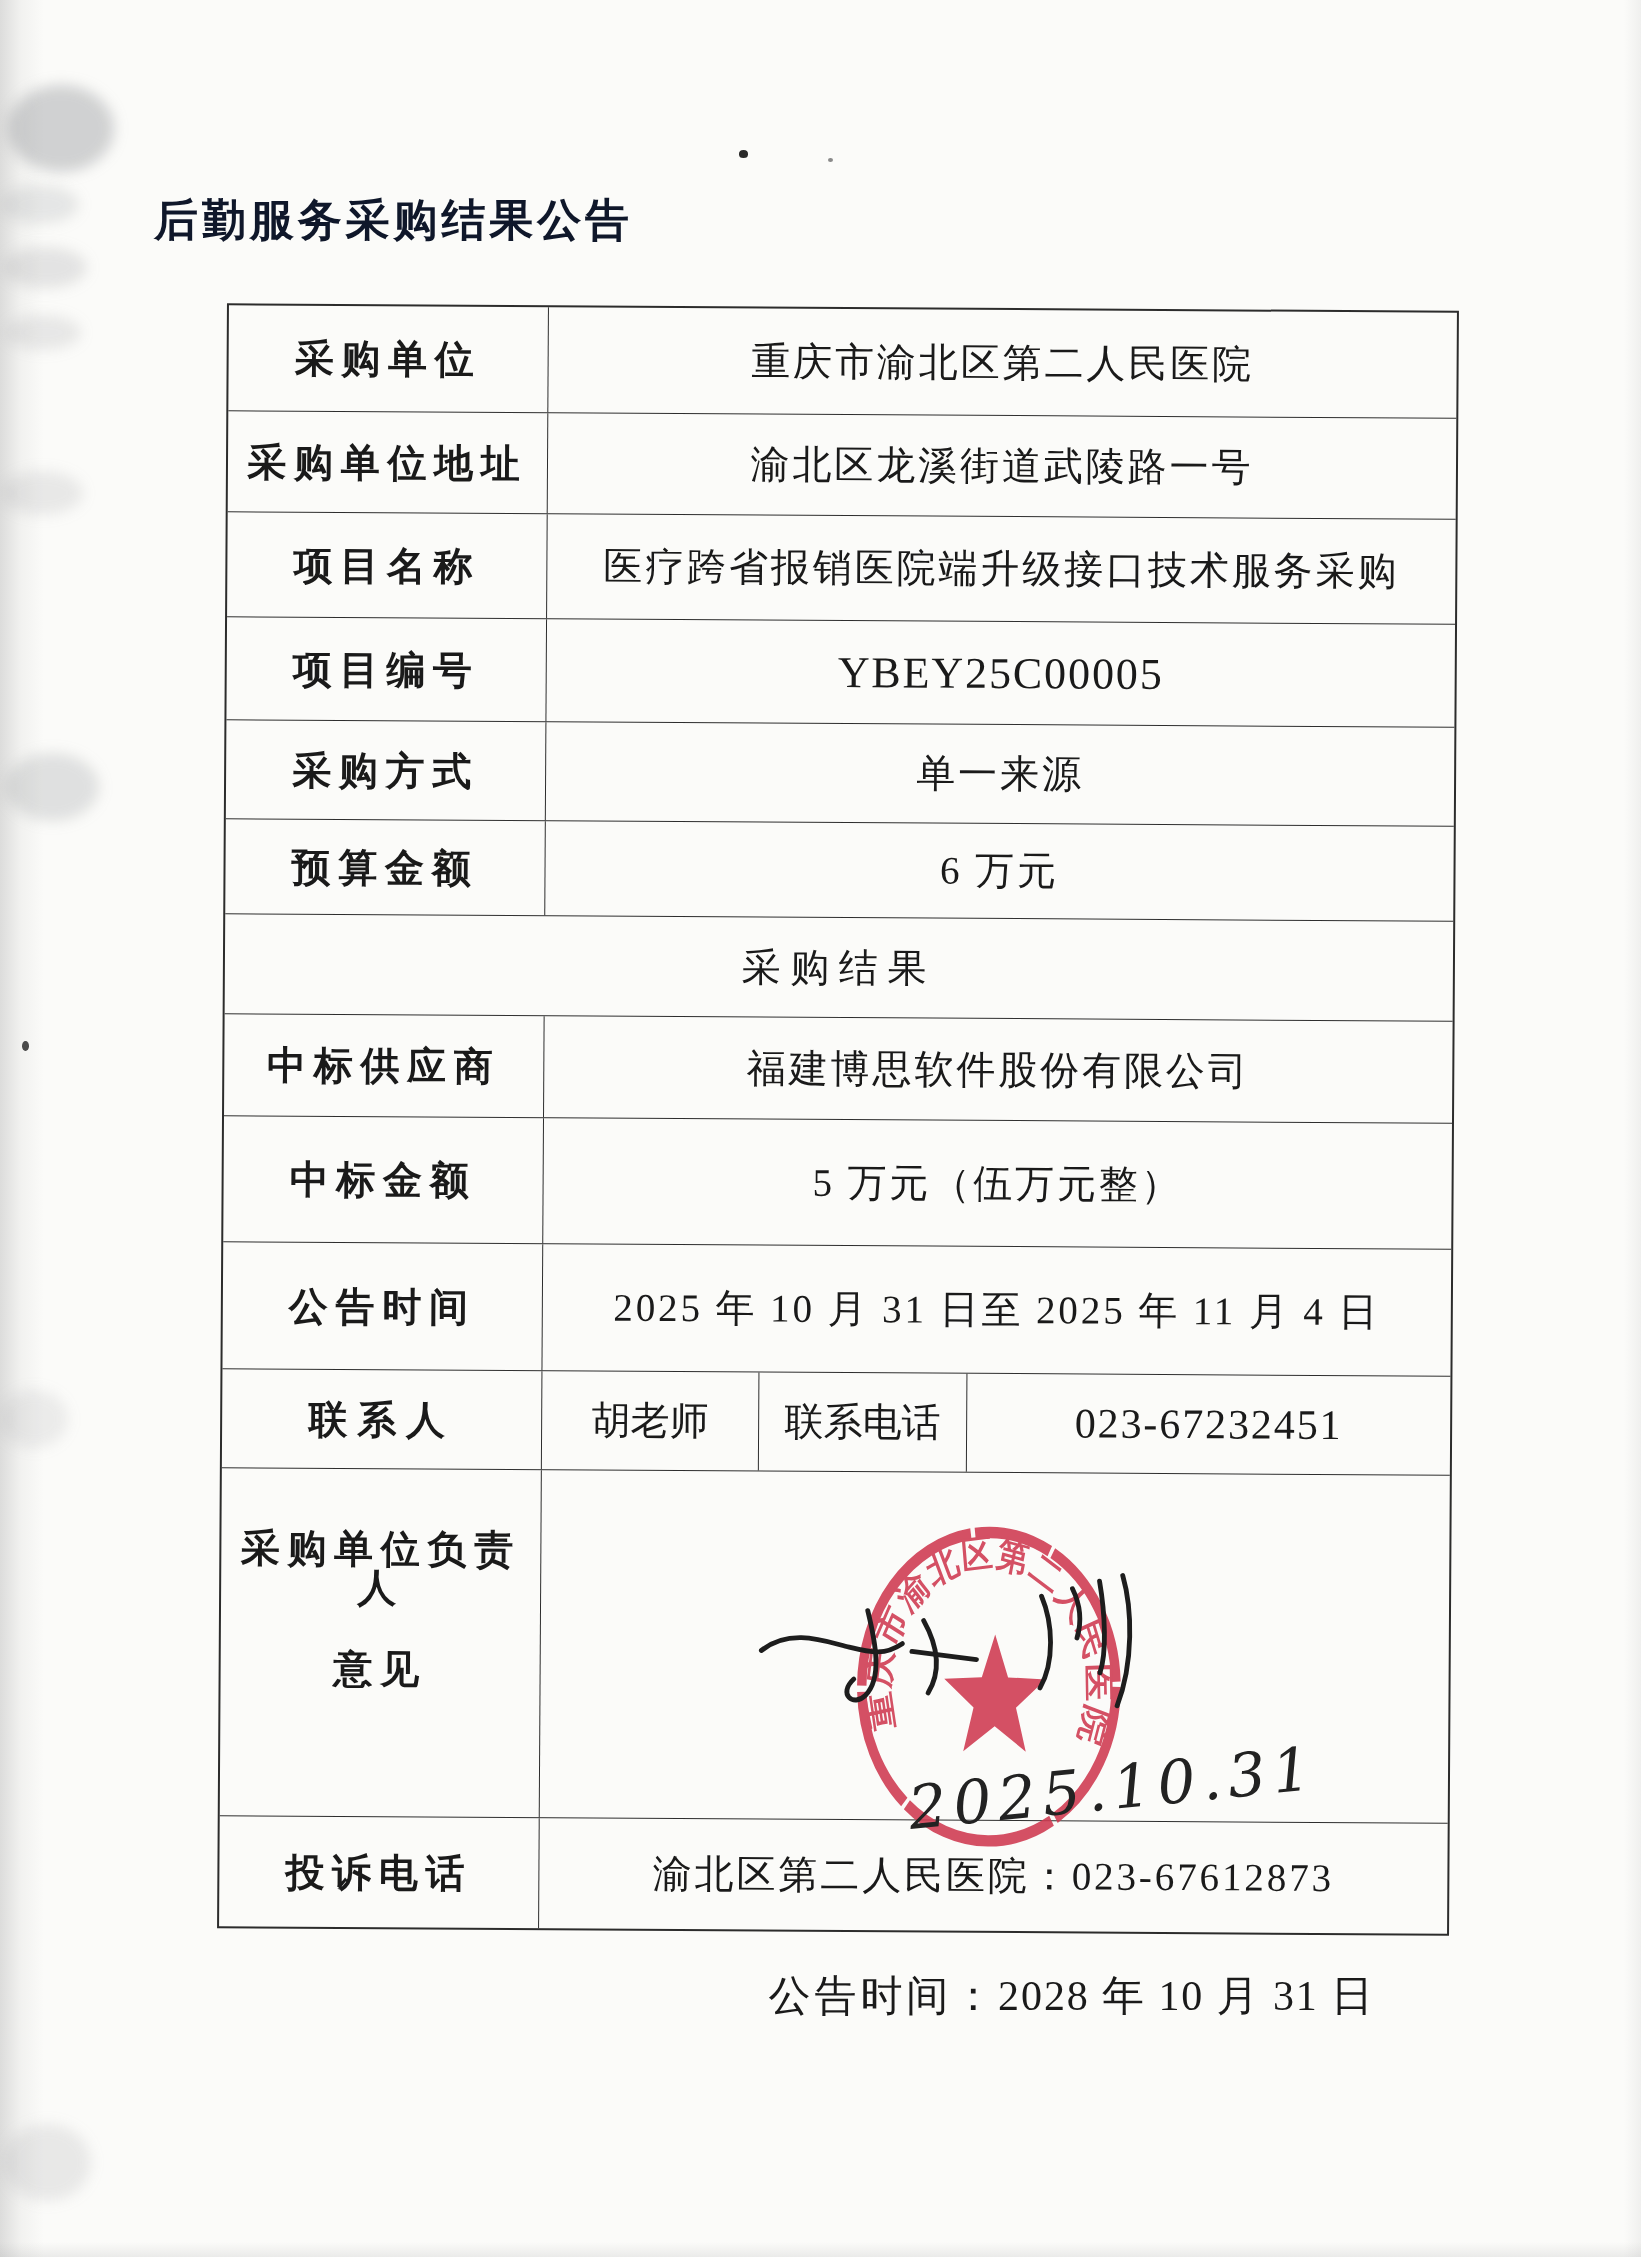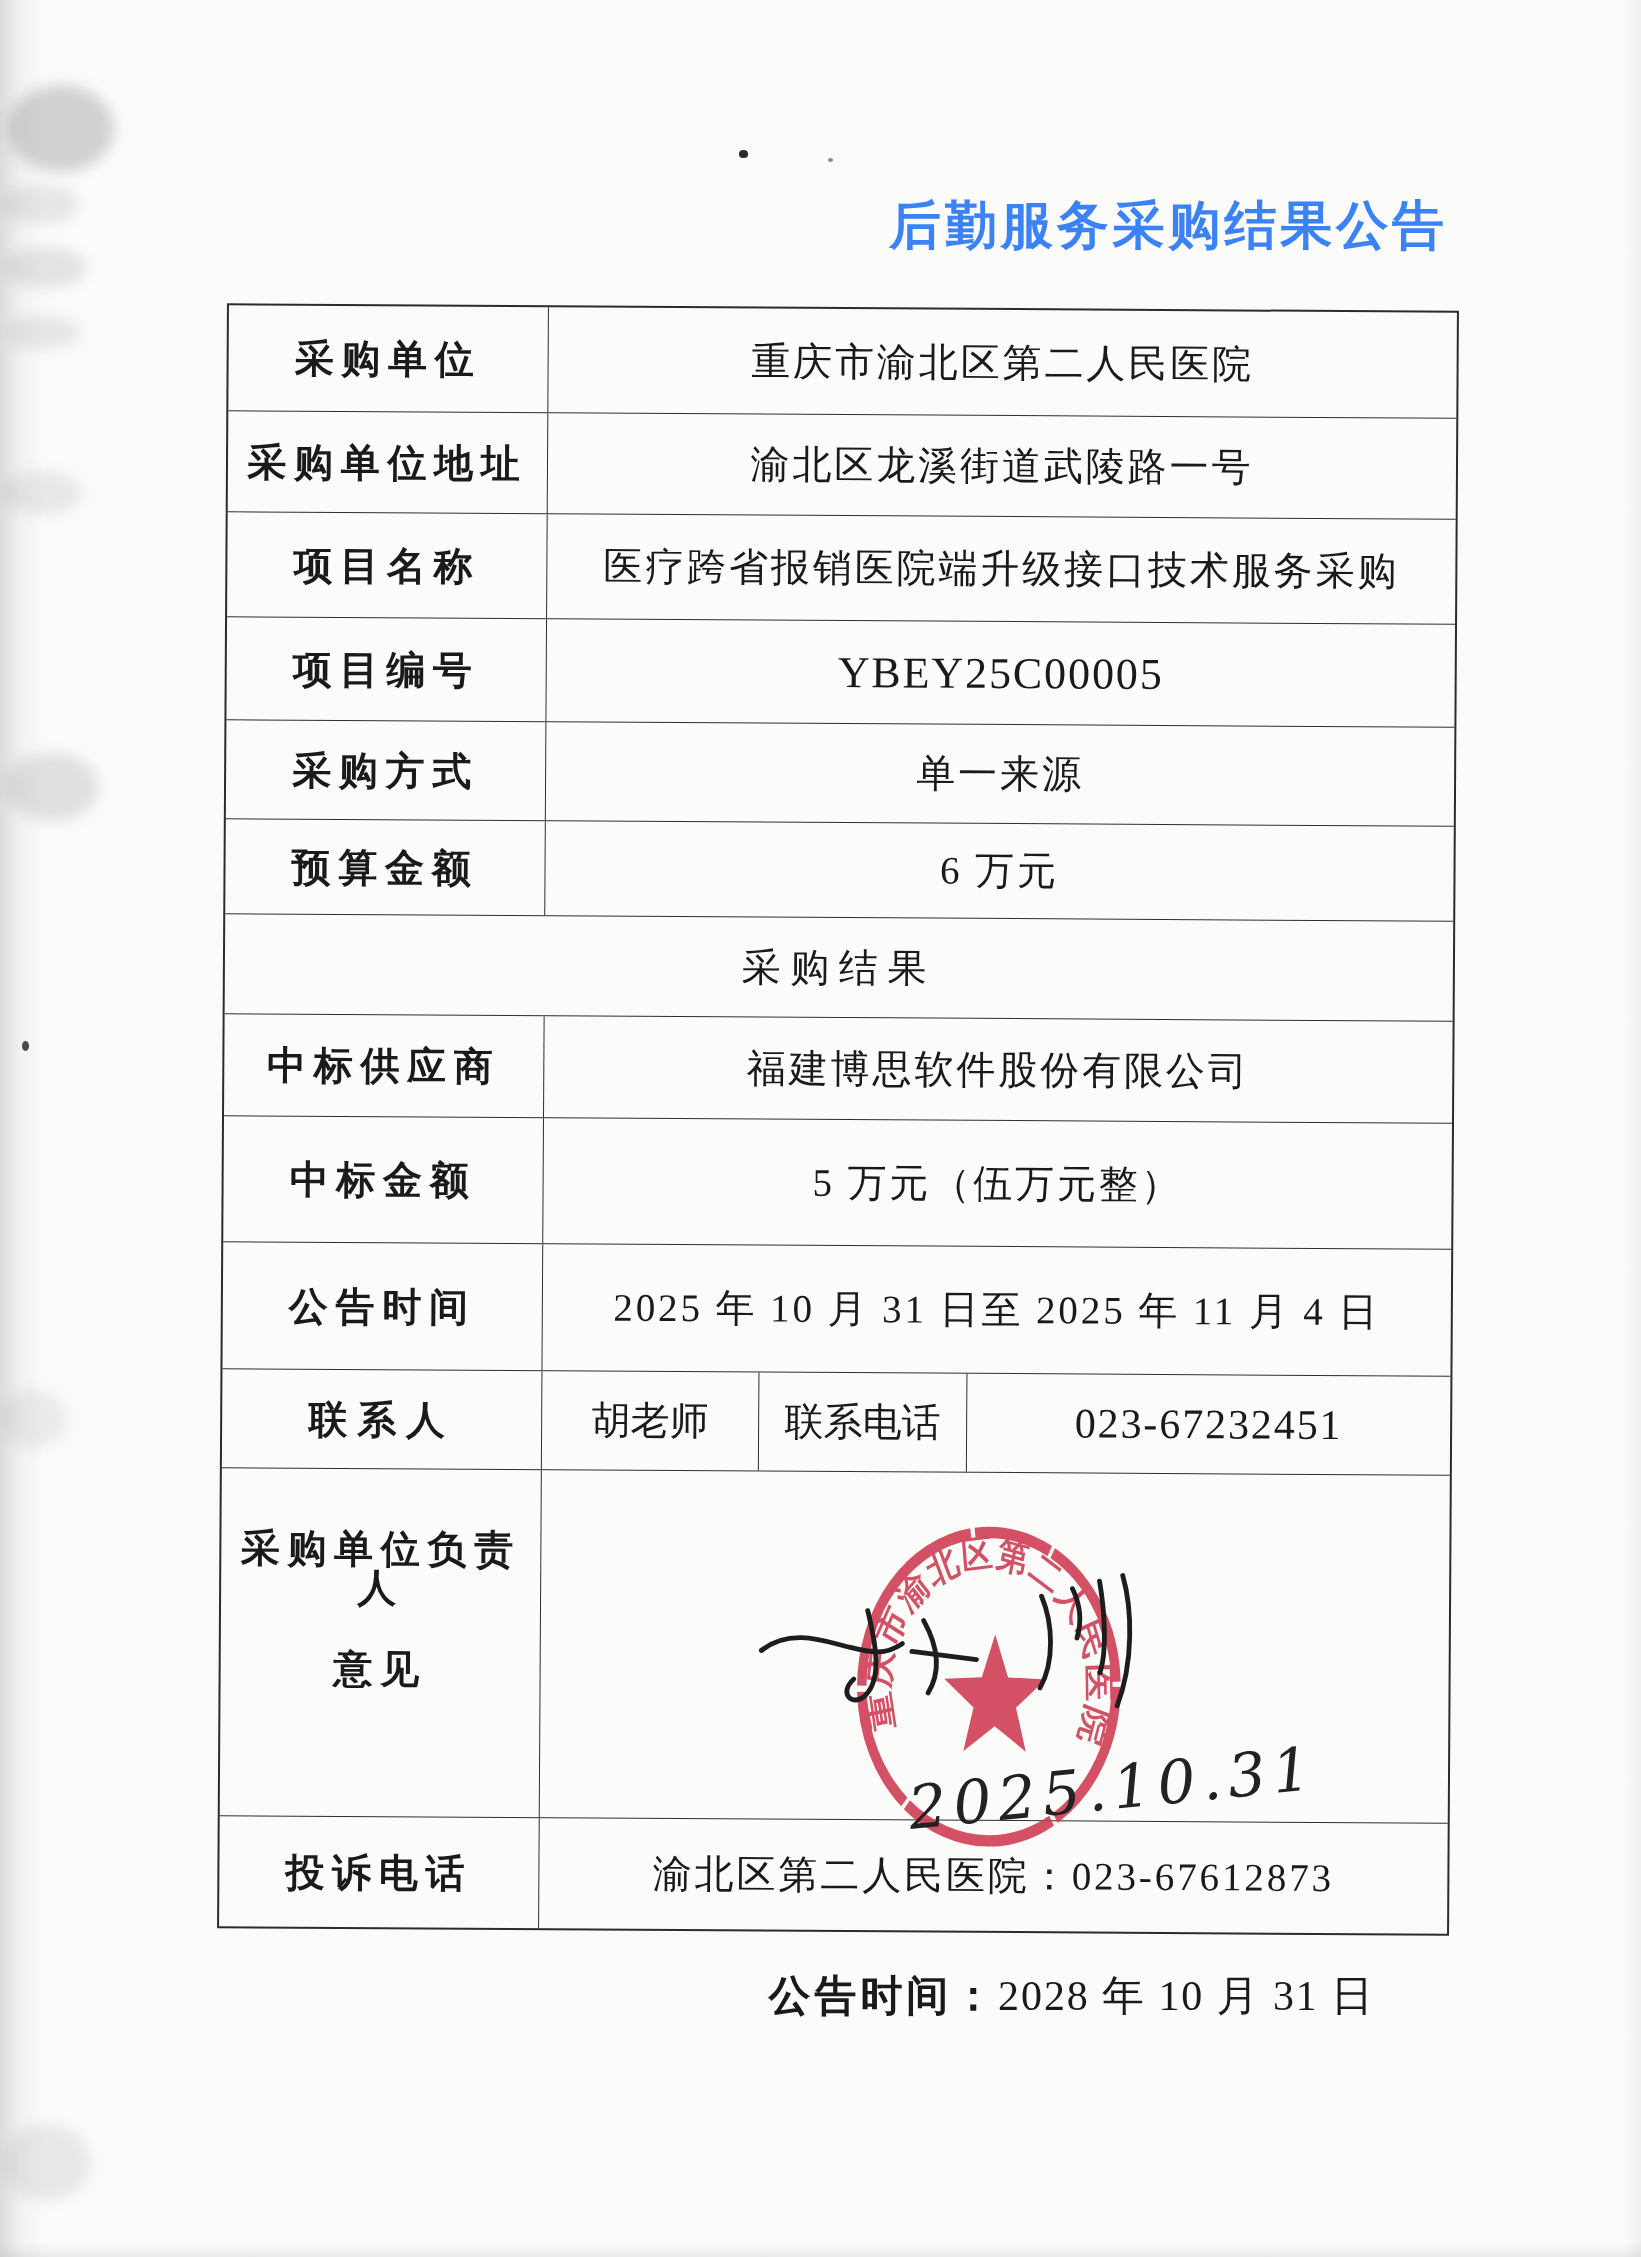--- a/index.html
+++ b/index.html
@@ -13,22 +13,22 @@
     background:linear-gradient(to right, rgba(140,140,142,.28), rgba(160,160,160,.10) 21px, transparent 44px);}
   .scan-edge-right{position:absolute;right:0;top:0;width:17.4px;height:2257px;
     background:linear-gradient(to left, rgba(170,170,172,.14), transparent);}
   .scan-edge-bottom{position:absolute;left:0;bottom:0;width:1641px;height:15.4px;
     background:linear-gradient(to top, rgba(160,160,162,.18), transparent);}
   .smudge{position:absolute;border-radius:50%;filter:blur(6.8px);pointer-events:none;}
   .speck{position:absolute;border-radius:50%;pointer-events:none;}
 
   .title{
     position:absolute;left:154px;top:191px;width:1294px;
-    text-align:right;font-size:52px;font-weight:700;letter-spacing:3.9px;
-    color:#3b82f6;
+    text-align:left;font-size:44px;font-weight:700;letter-spacing:3.9px;
+    color:#0f172a;
   }
 
   .doc-table{
     position:absolute;left:222px;top:307px;width:1228px;
     border:2.9px solid #2c2c2c;
     transform:rotate(0.35deg);
     background:transparent;
   }
   .row{display:flex;box-sizing:border-box;border-top:1.9px solid #2e2e2e;}
   .row.first{border-top:none;}
@@ -44,21 +44,21 @@
   .h98{height:95px}.h104{height:100px}.h106{height:102px}.h131{height:126px}
   .h132{height:127px}.h360{height:348px}.h115{height:111px}
 
   .seal-svg{position:absolute;left:502px;top:1197px;pointer-events:none;}
 
   .footer-line{
     position:absolute;left:222px;top:1968px;width:1228px;
     text-align:right;padding-right:75px;box-sizing:border-box;
     font-size:42px;letter-spacing:1.9px;
   }
-  .footer-line .flabel{font-weight:700;letter-spacing:3.9px;}
+  .footer-line .flabel{font-weight:400;letter-spacing:3.9px;}
 </style>
 </head>
 <body>
 
 <div class="scan-edge-left"></div>
 <div class="scan-edge-right"></div>
 <div class="scan-edge-bottom"></div>
 <div class="smudge" style="left:7.7px;top:85px;width:106px;height:87px;background:rgba(110,112,120,.30);"></div>
 <div class="smudge" style="left:1.9px;top:185px;width:77px;height:39px;background:rgba(120,122,128,.16);"></div>
 <div class="smudge" style="left:3.9px;top:247px;width:83px;height:41px;background:rgba(120,122,128,.18);"></div>

